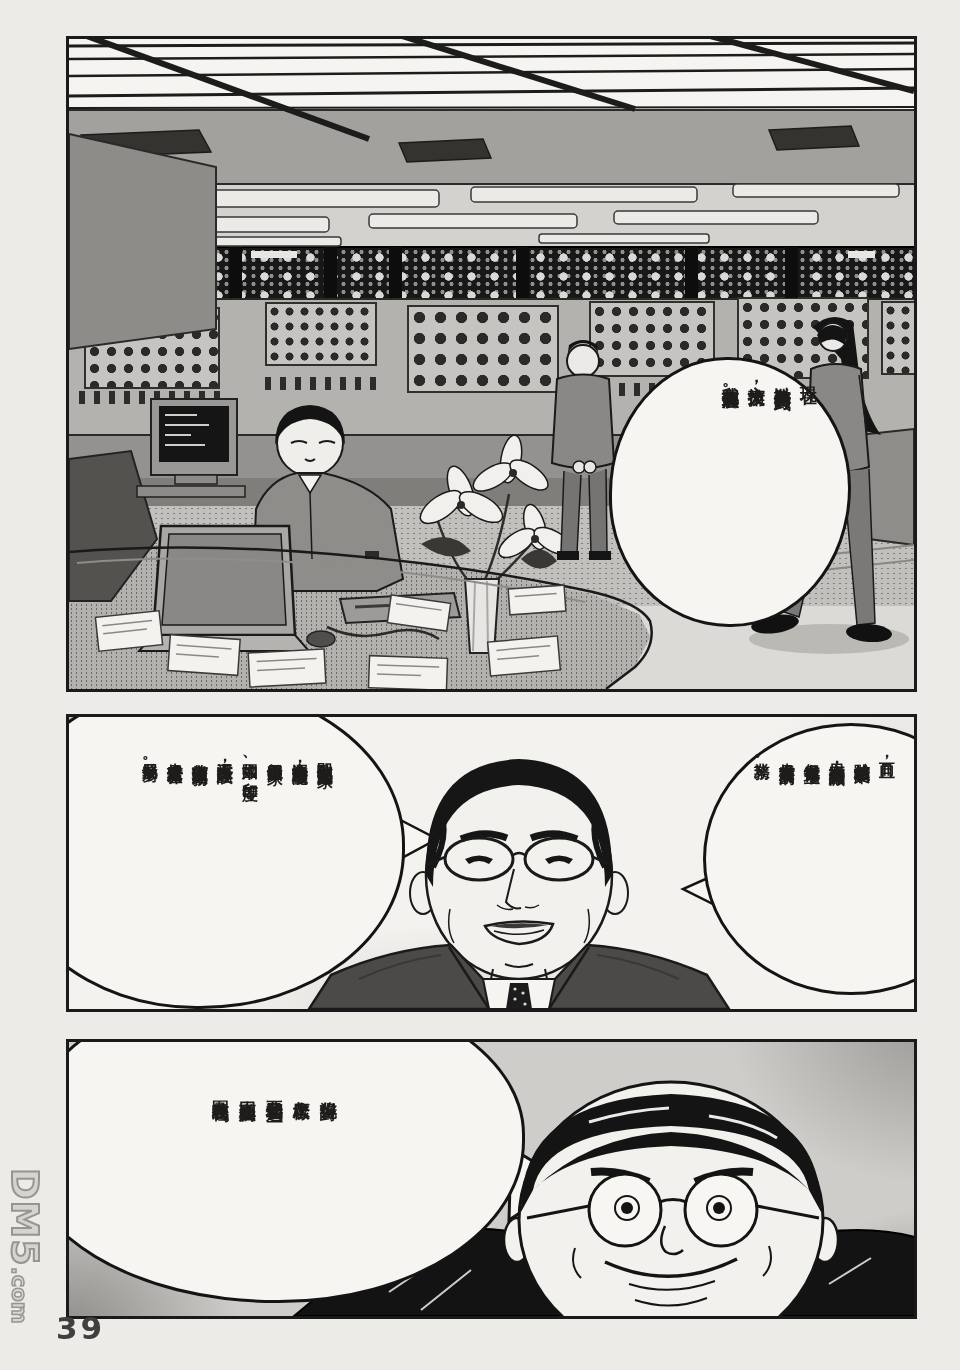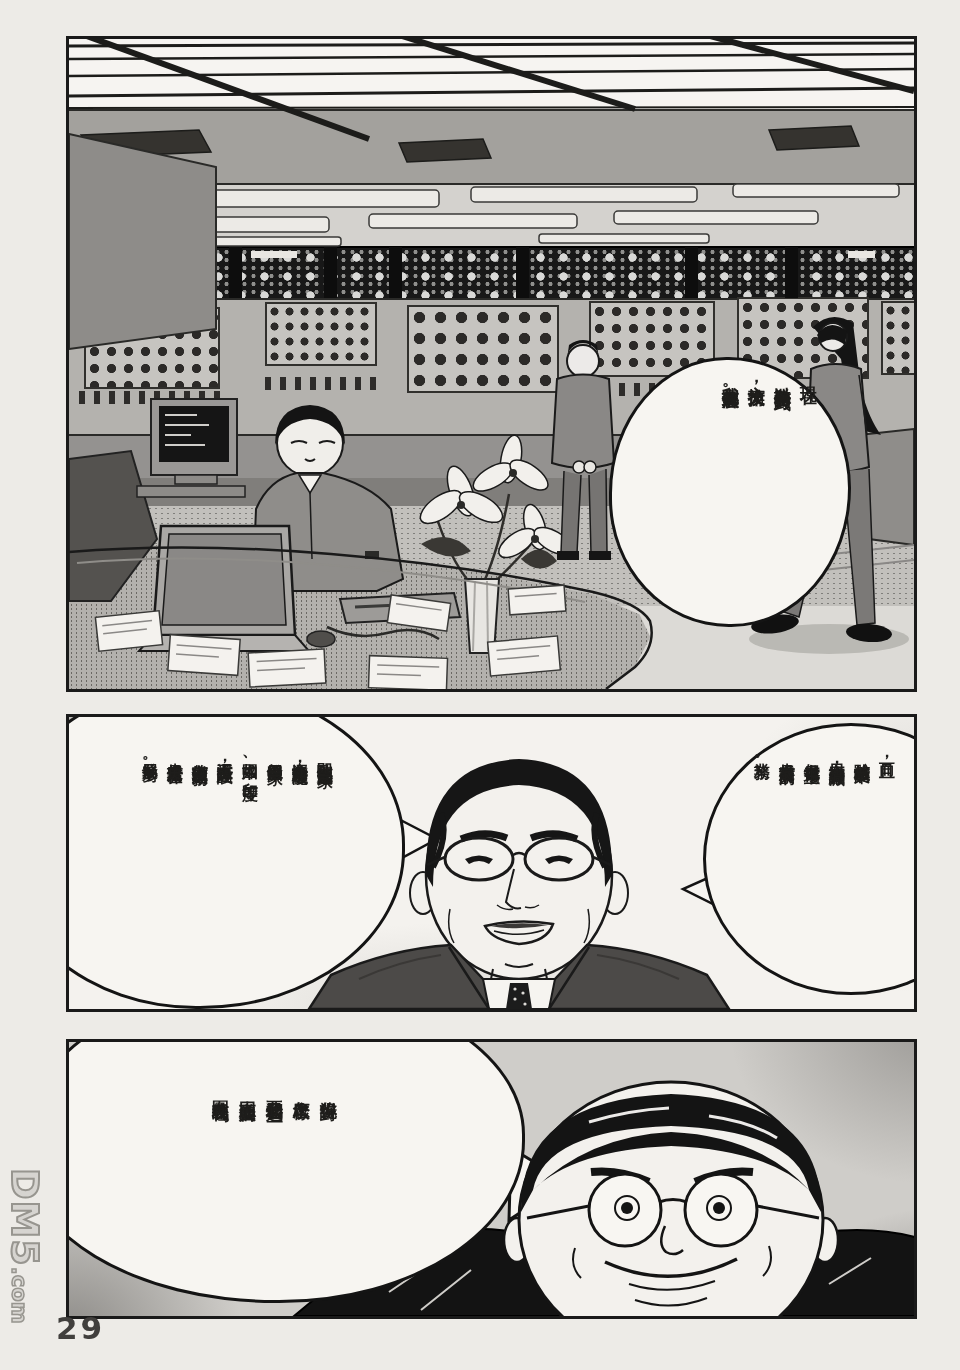--- a/index.html
+++ b/index.html
@@ -373,14 +373,14 @@
 怎麼樣？
 要和我們這些
 志同道合的人
 圍攻島社長嗎？</div>
     </div>
   </div>
 
   <div id="watermark">
     <span class="wm-main">DM5</span><span class="wm-sub">.com</span>
   </div>
-  <div id="pagenum">29</div>
+  <div id="pagenum">39</div>
 </div>
 
 </body></html>

